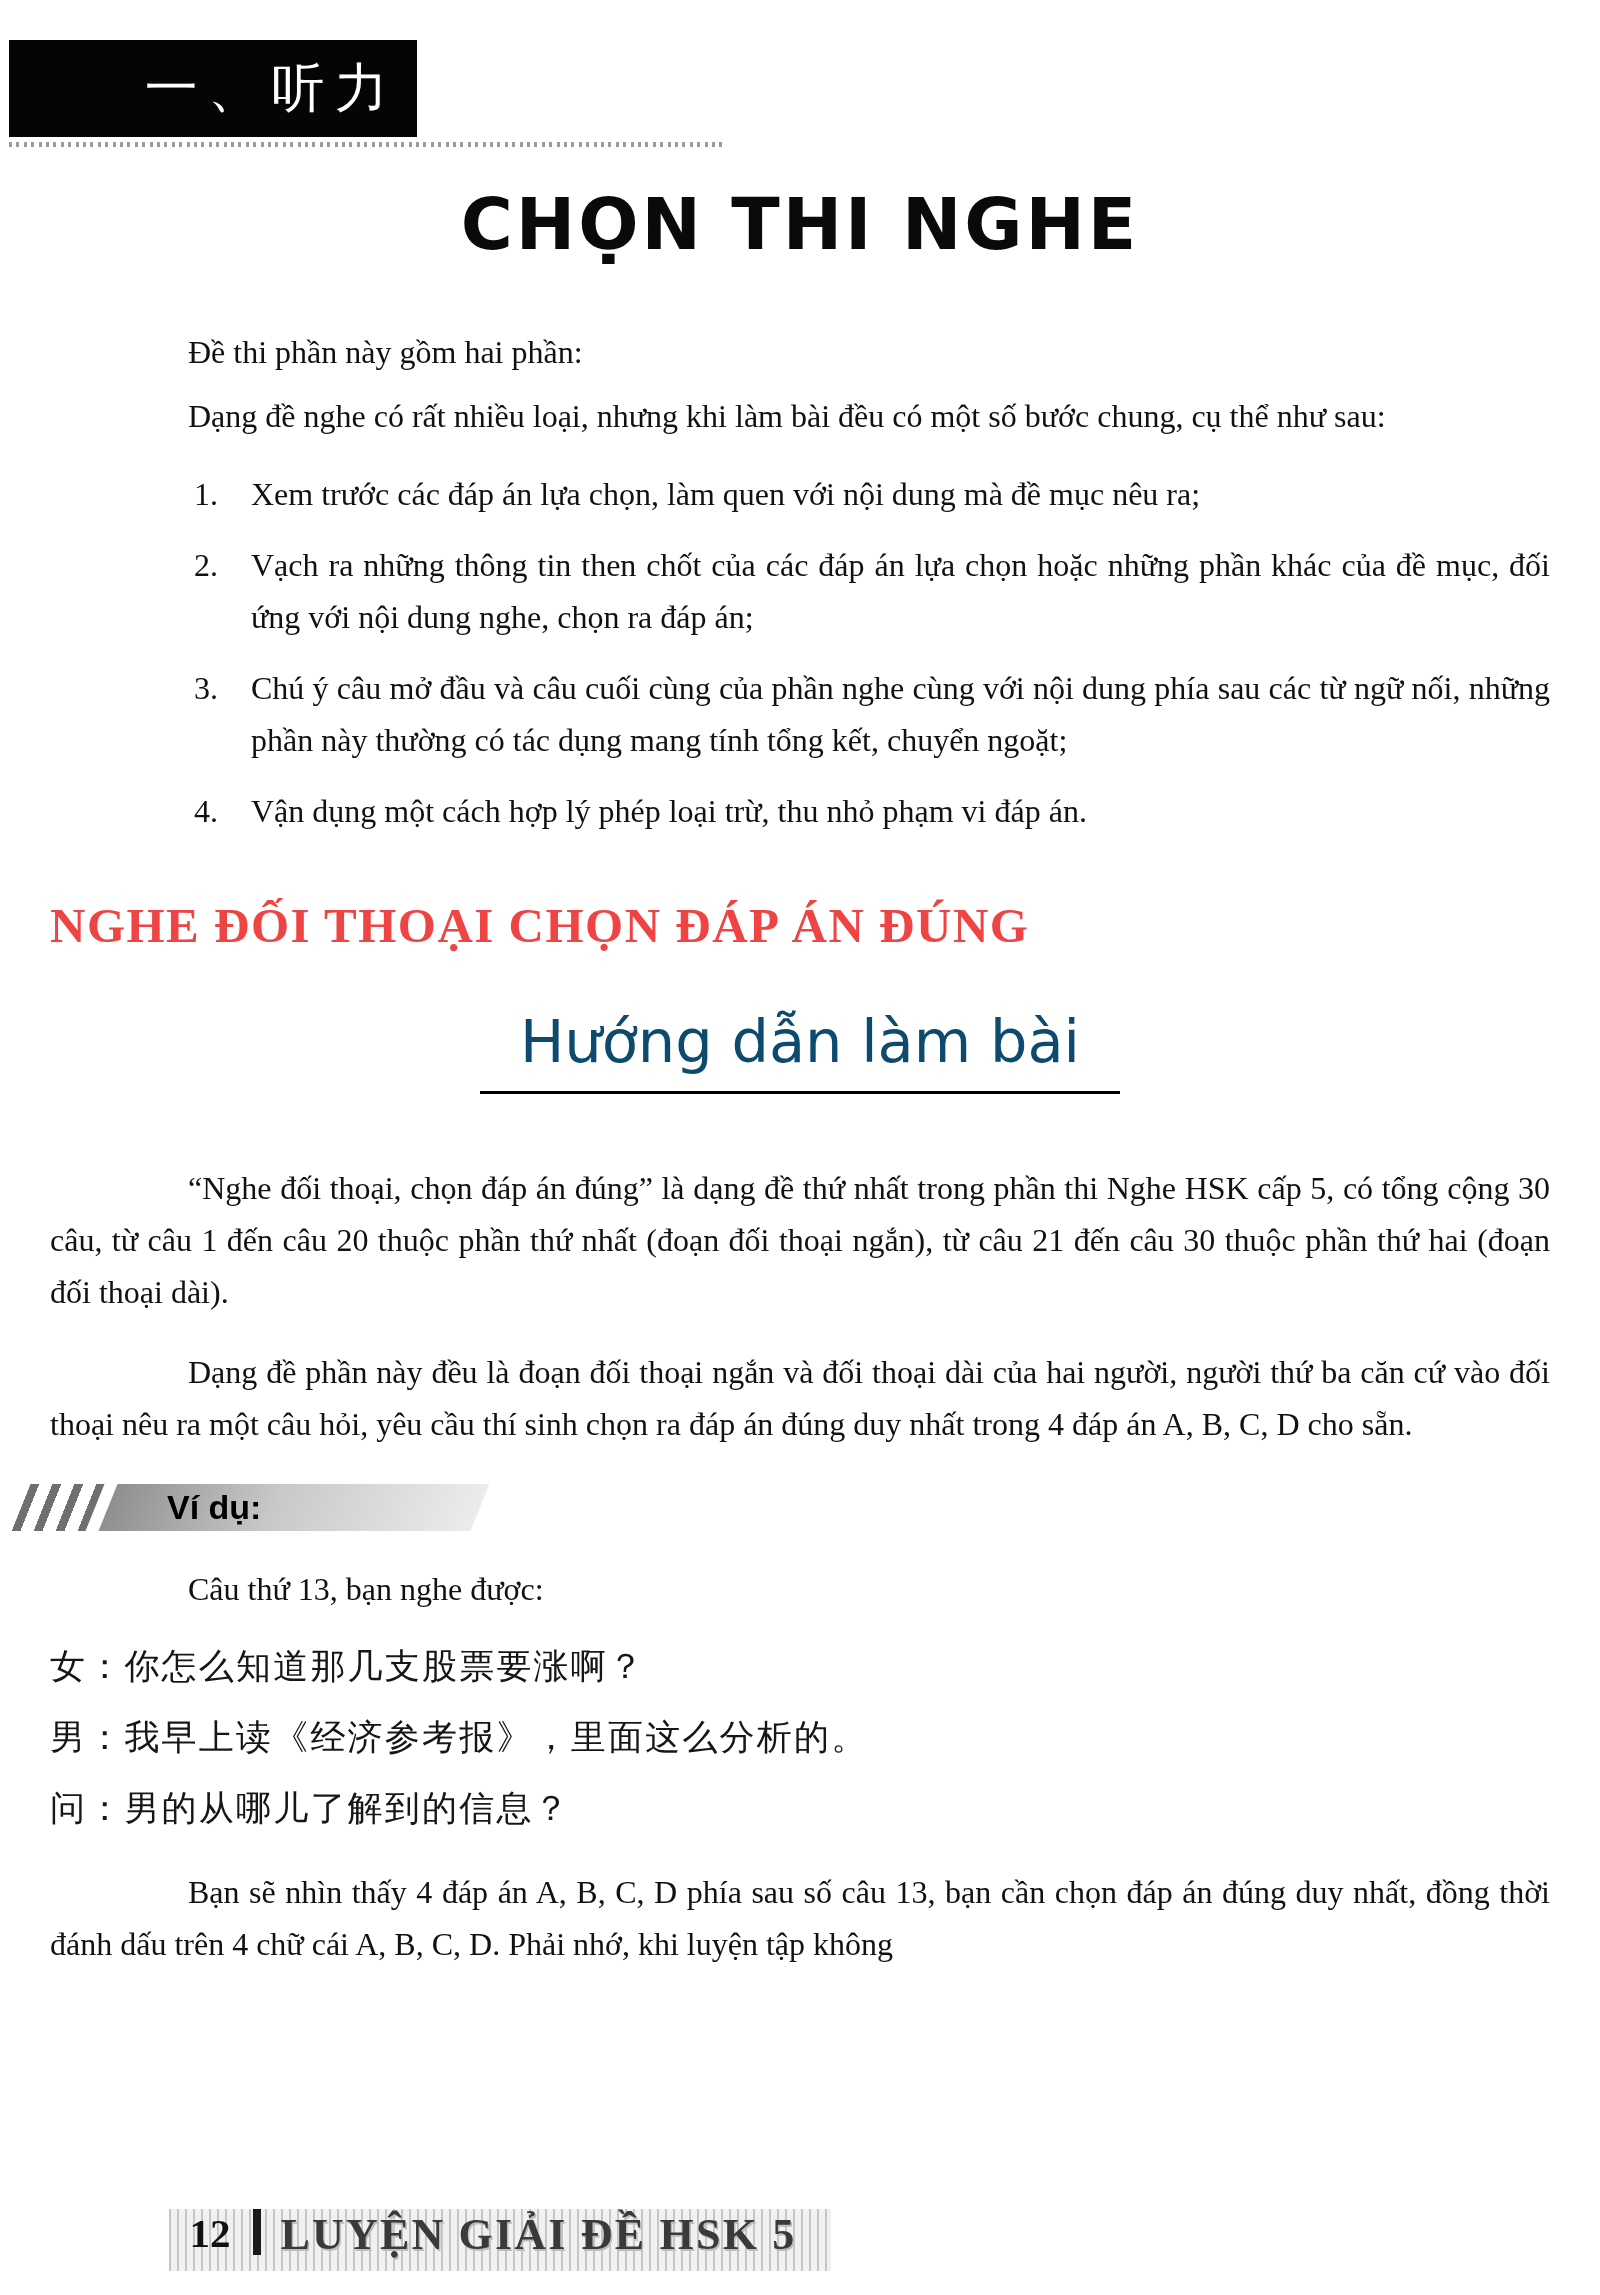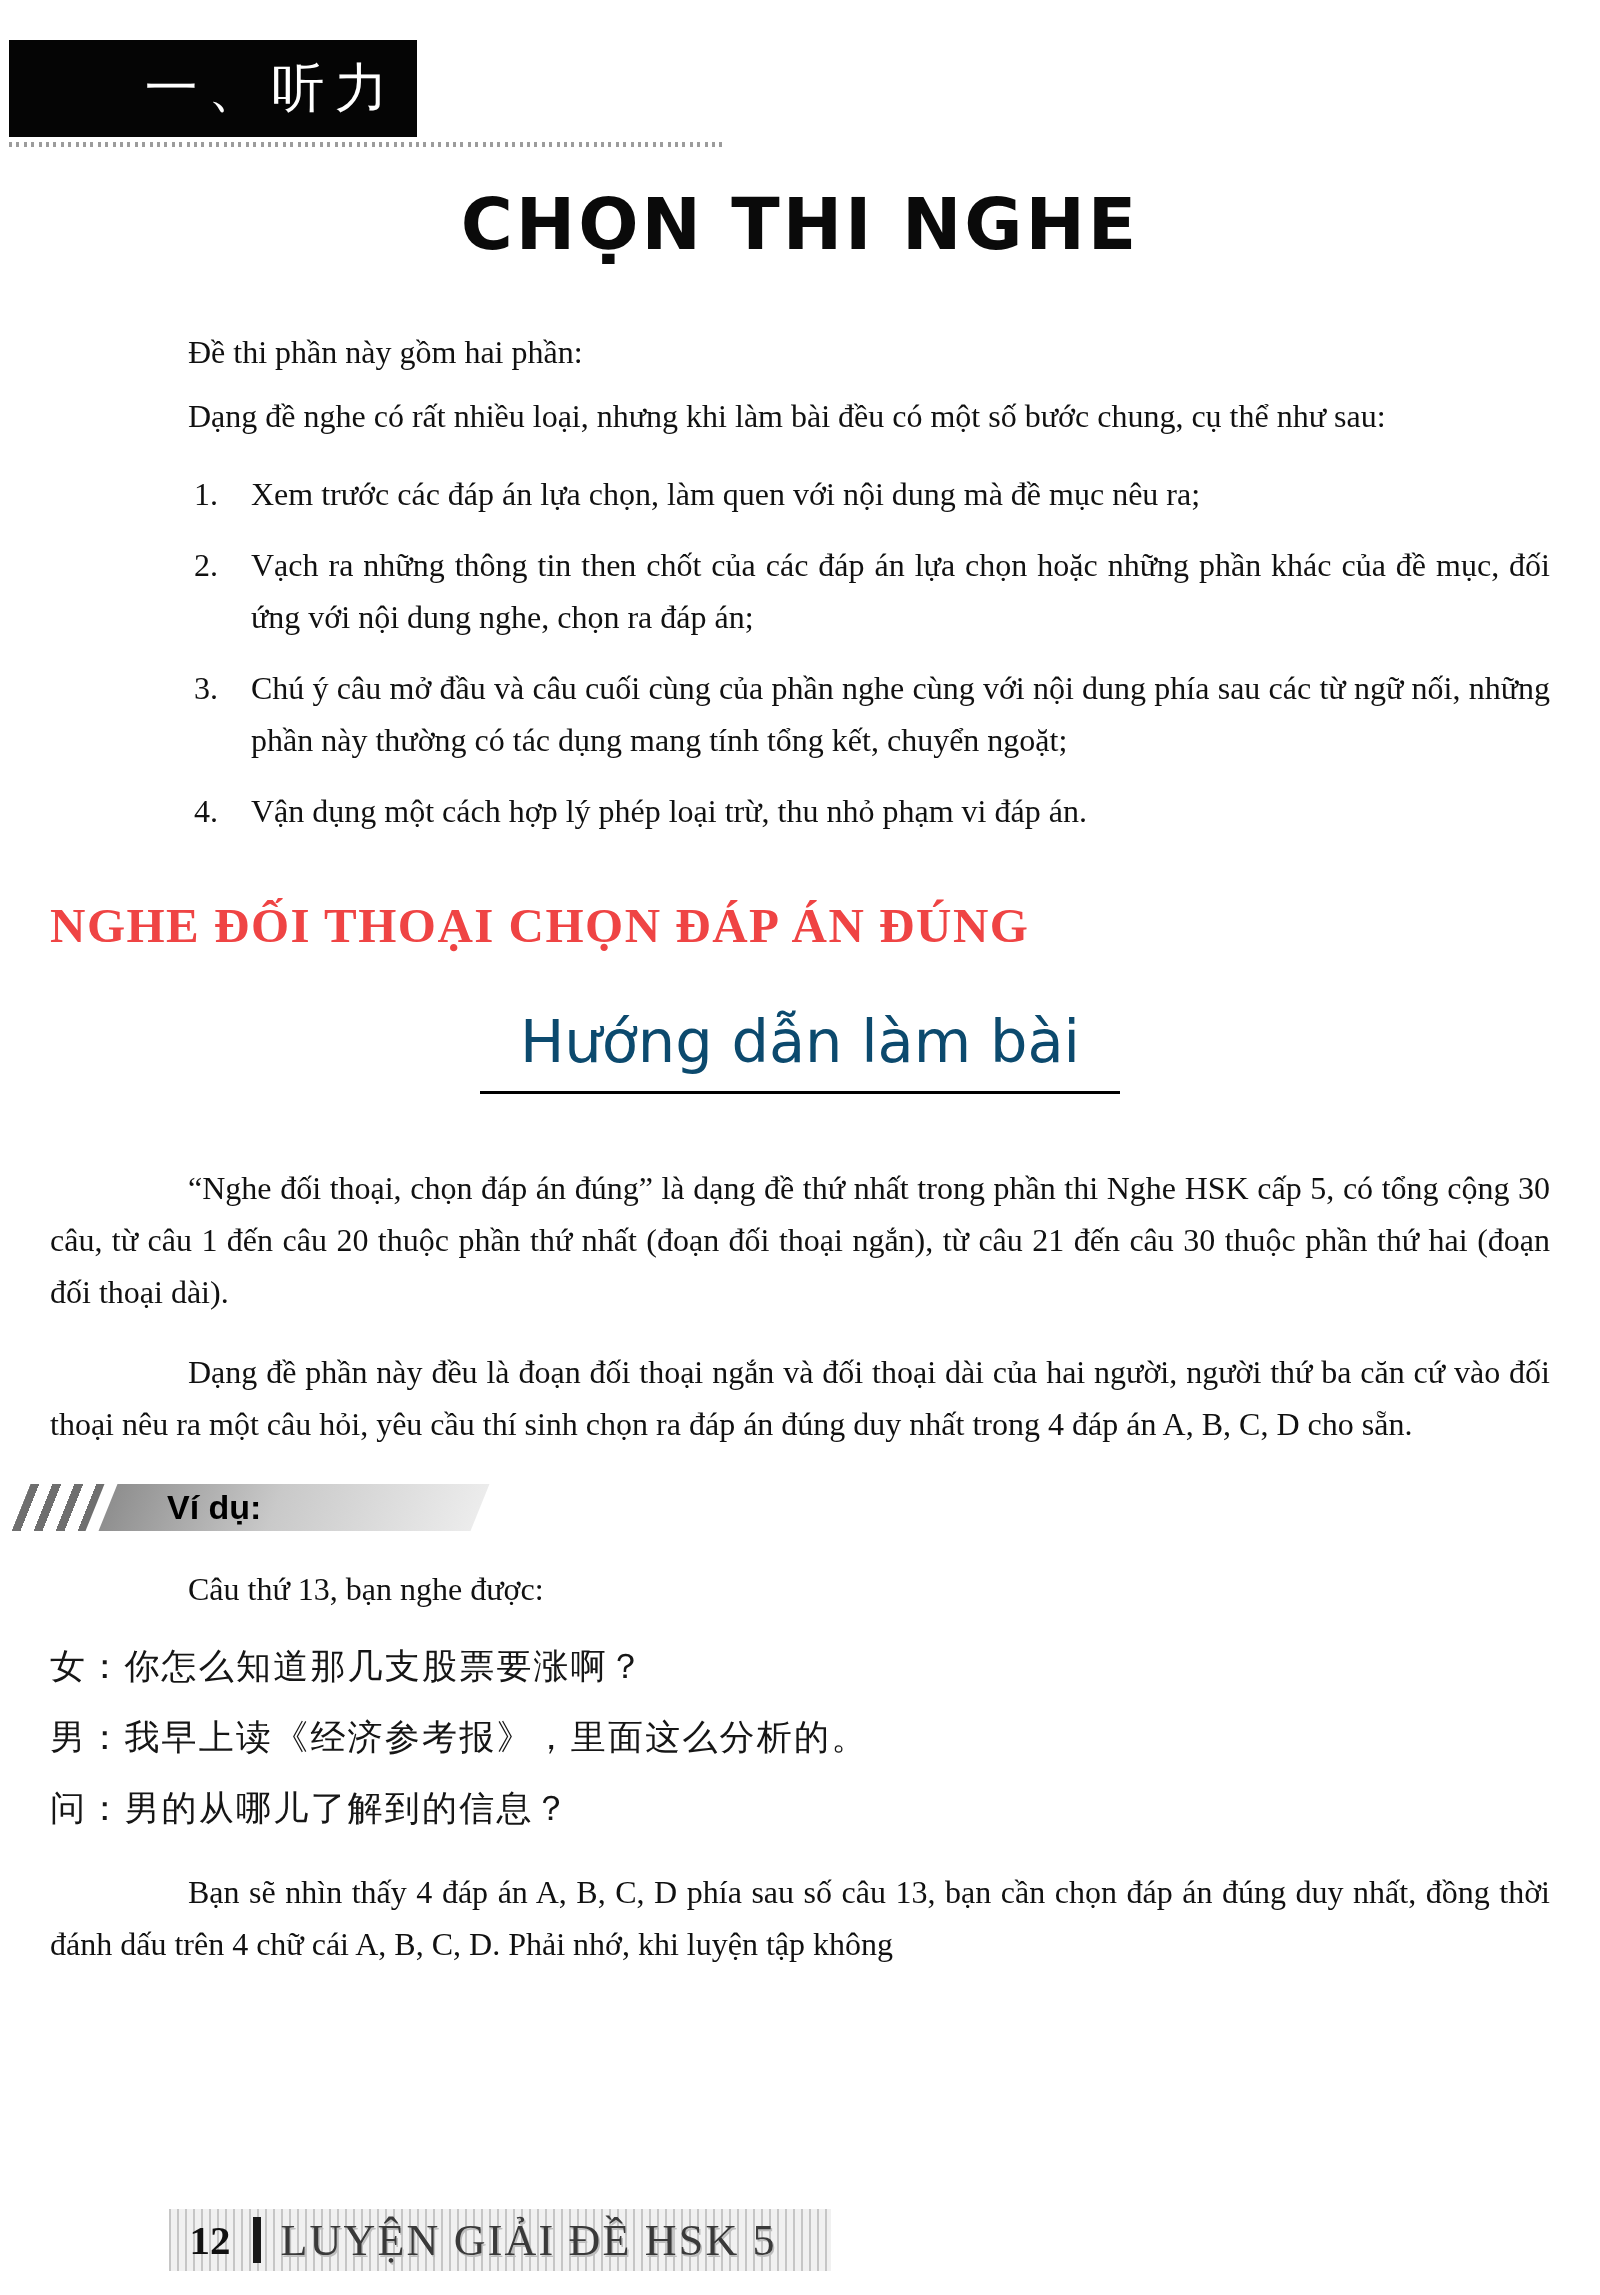--- a/index.html
+++ b/index.html
@@ -185,39 +185,39 @@
   }
   .footer-stripes {
     position: absolute;
     inset: 0;
     background: repeating-linear-gradient(90deg, #c6c6c6 0 2.2px, #f1f1f1 2.2px 8px);
   }
   .footer-inner {
     position: relative;
     height: 100%;
     display: flex;
-    align-items: center;
+    align-items: flex-start;
   }
   .page-num {
     font-family: "Liberation Serif", serif;
     font-weight: bold;
     font-size: 41px;
     color: #111;
     margin-left: 20.6px;
   }
   .footer-divider {
     display: inline-block;
     width: 8.8px;
     height: 46px;
     background: #1a1a1a;
     margin: 0 19px 0 22px;
   }
   .book-title {
     font-family: "Liberation Serif", serif;
-    font-weight: normal;
+    font-weight: bold;
     font-size: 44px;
     letter-spacing: 2.2px;
     color: #3a3a3a;
     text-shadow: 1.5px 1.5px 0 #bdbdbd;
     white-space: nowrap;
   }
 </style>
 </head>
 <body>
 

